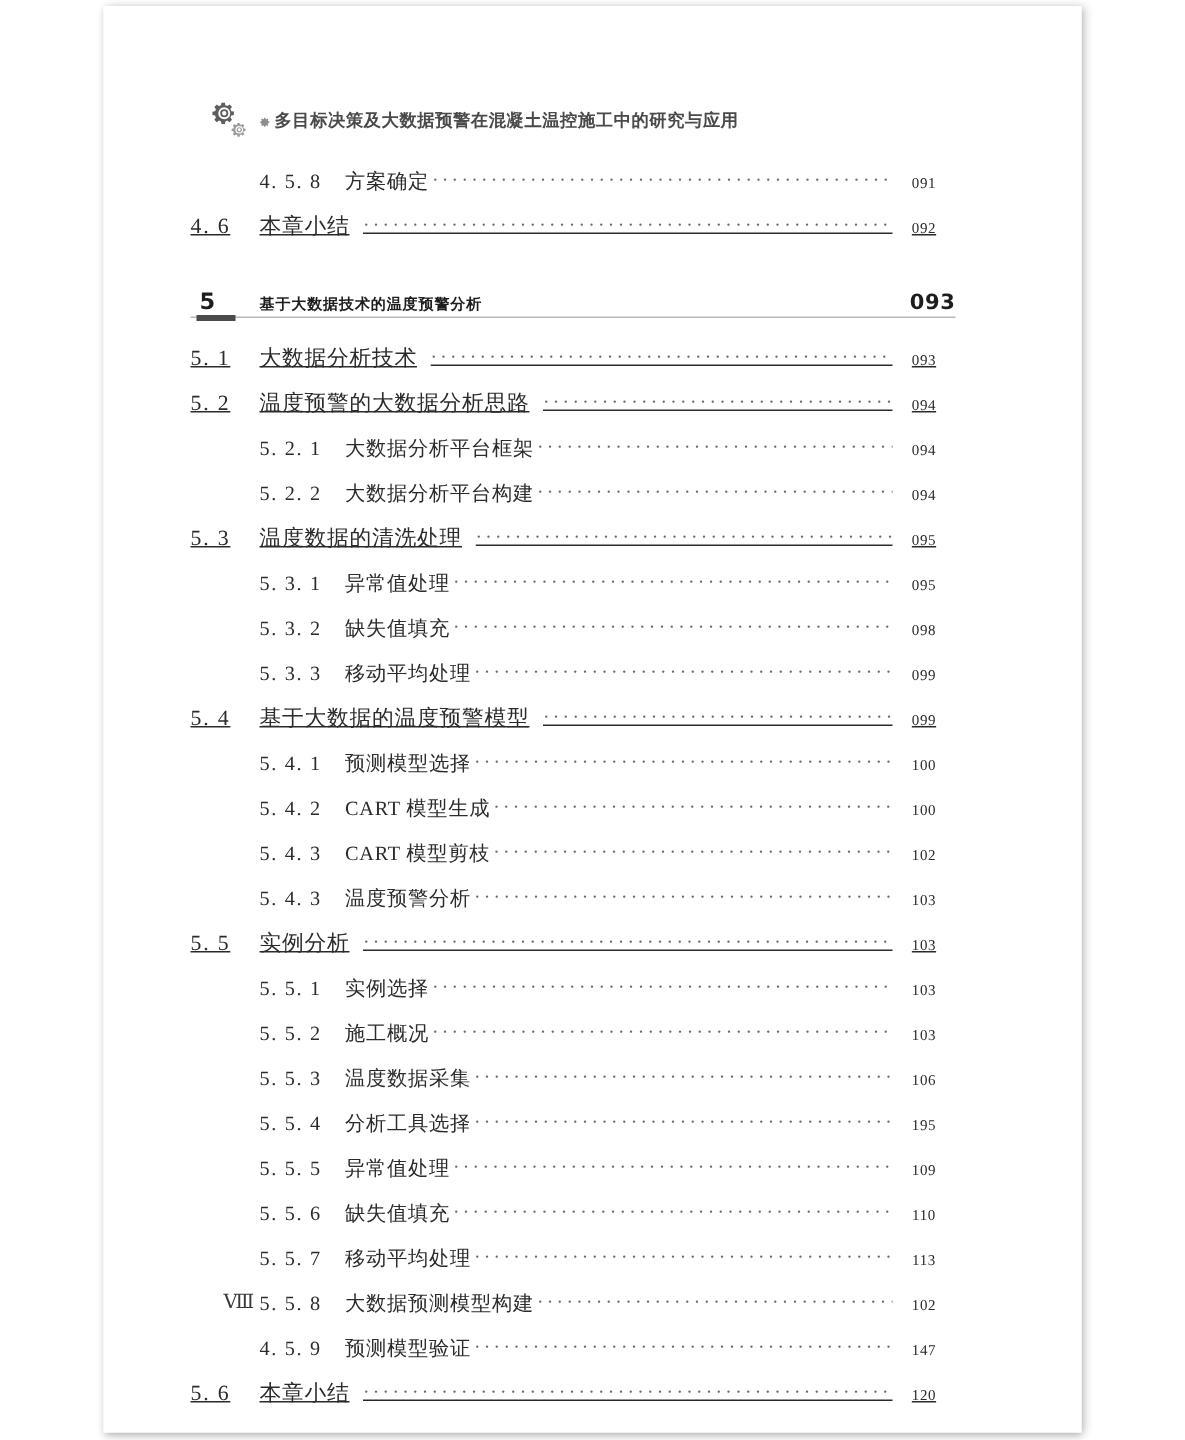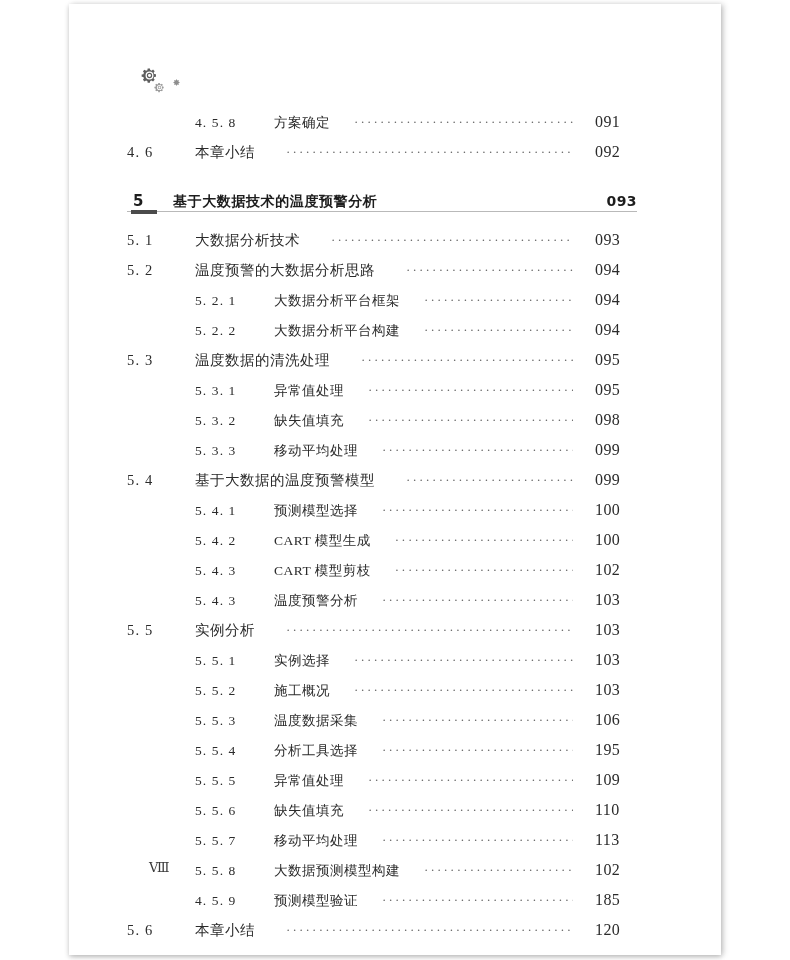--- a/index.html
+++ b/index.html
@@ -86,27 +86,27 @@
     top: 110px;
     width: 510px;
   }
 
   .row {
     display: flex;
     align-items: baseline;
     width: 100%;
     line-height: 1;
     color: #2b2b2b;
-    gap: 22px;
   }
 
   
   .row.lvl2 {
     height: 30px;
     font-size: 14.5px;
+    text-decoration: underline;
   }
   .row.lvl2 .num {
     width: 46px;
     flex: 0 0 46px;
     letter-spacing: 1.2px;
   }
   .row.lvl2 .ttl {
     flex: 0 0 auto;
     letter-spacing: 0.5px;
     padding-right: 9px;
@@ -138,23 +138,23 @@
     white-space: nowrap;
     color: #6a6a6a;
     font-size: 13px;
     letter-spacing: 2.2px;
     position: relative;
     top: -1px;
   }
   .pg {
     flex: 0 0 auto;
     width: 42px;
-    text-align: left;
+    text-align: center;
     letter-spacing: 0.4px;
-    font-size: 16px;
+    font-size: 10px;
   }
 
   
   .chapter {
     position: relative;
     height: 52px;
     margin-top: 6px;
   }
   .chapter .chap-line {
     display: flex;
@@ -167,21 +167,21 @@
   }
   .chapter .cnum {
     flex: 0 0 46px;
     width: 46px;
     font-size: 15px;
     padding-left: 6px;
     box-sizing: border-box;
   }
   .chapter .ctitle {
     flex: 1 1 auto;
-    font-size: 14px;
+    font-size: 10px;
     letter-spacing: 0.6px;
   }
   .chapter .cpg {
     flex: 0 0 42px;
     width: 42px;
     text-align: right;
     font-size: 14px;
     letter-spacing: 0.4px;
   }
   .chapter .rule-thin {
@@ -233,20 +233,21 @@
               <path fill="#9b9b9b" d="M21.1 13.6v-3.2l-2.5-.4a6.9 6.9 0 0 0-.8-1.9l1.5-2.1-2.3-2.3-2.1 1.5a6.9 6.9 0 0 0-1.9-.8L12.6 2H9.4l-.4 2.5a6.9 6.9 0 0 0-1.9.8L5 3.8 2.7 6.1l1.5 2.1a6.9 6.9 0 0 0-.8 1.9l-2.5.4v3.2l2.5.4c.2.7.4 1.3.8 1.9l-1.5 2.1 2.3 2.3 2.1-1.5c.6.4 1.2.6 1.9.8l.4 2.5h3.2l.4-2.5c.7-.2 1.3-.4 1.9-.8l2.1 1.5 2.3-2.3-1.5-2.1c.4-.6.6-1.2.8-1.9l2.5-.4zM12 17.6A5.6 5.6 0 1 1 12 6.4a5.6 5.6 0 0 1 0 11.2z"></path>
             </svg>
           </span>
           <span class="gear-tiny">
             <svg width="9" height="9" viewBox="0 0 24 24" aria-hidden="true">
               <path fill="#8e8e8e" d="M12 9.4a2.6 2.6 0 1 0 0 5.2 2.6 2.6 0 0 0 0-5.2z"></path>
               <path fill="#8e8e8e" d="M20 13.3v-2.6l-2.1-.3-.6-1.5 1.2-1.7-1.8-1.8-1.7 1.2-1.5-.6L13.2 4h-2.4l-.3 2-1.5.6-1.7-1.2-1.8 1.8 1.2 1.7-.6 1.5-2.1.3v2.6l2.1.3.6 1.5-1.2 1.7 1.8 1.8 1.7-1.2 1.5.6.3 2.1h2.4l.3-2.1 1.5-.6 1.7 1.2 1.8-1.8-1.2-1.7.6-1.5 2.1-.3z"></path>
             </svg>
           </span>
         </div>
+        <div class="runhead-title">多目标决策及大数据预警在混凝土温控施工中的研究与应用</div>
       </div>
 
       <div class="toc" id="toc-root">
           <div class="row lvl3">
             <span class="pad"></span>
             <span class="num">4. 5. 8</span>
             <span class="ttl">方案确定</span>
             <span class="leader">·····································································································································</span>
             <span class="pg">091</span>
           </div>
@@ -412,21 +413,21 @@
             <span class="num">5. 5. 8</span>
             <span class="ttl">大数据预测模型构建</span>
             <span class="leader">·····································································································································</span>
             <span class="pg">102</span>
           </div>
           <div class="row lvl3">
             <span class="pad"></span>
             <span class="num">4. 5. 9</span>
             <span class="ttl">预测模型验证</span>
             <span class="leader">·····································································································································</span>
-            <span class="pg">185</span>
+            <span class="pg">147</span>
           </div>
           <div class="row lvl2">
             <span class="num">5. 6</span>
             <span class="ttl">本章小结</span>
             <span class="leader">·····································································································································</span>
             <span class="pg">120</span>
           </div>
           <div class="chapter">
             <div class="chap-line"></div>
           </div>

